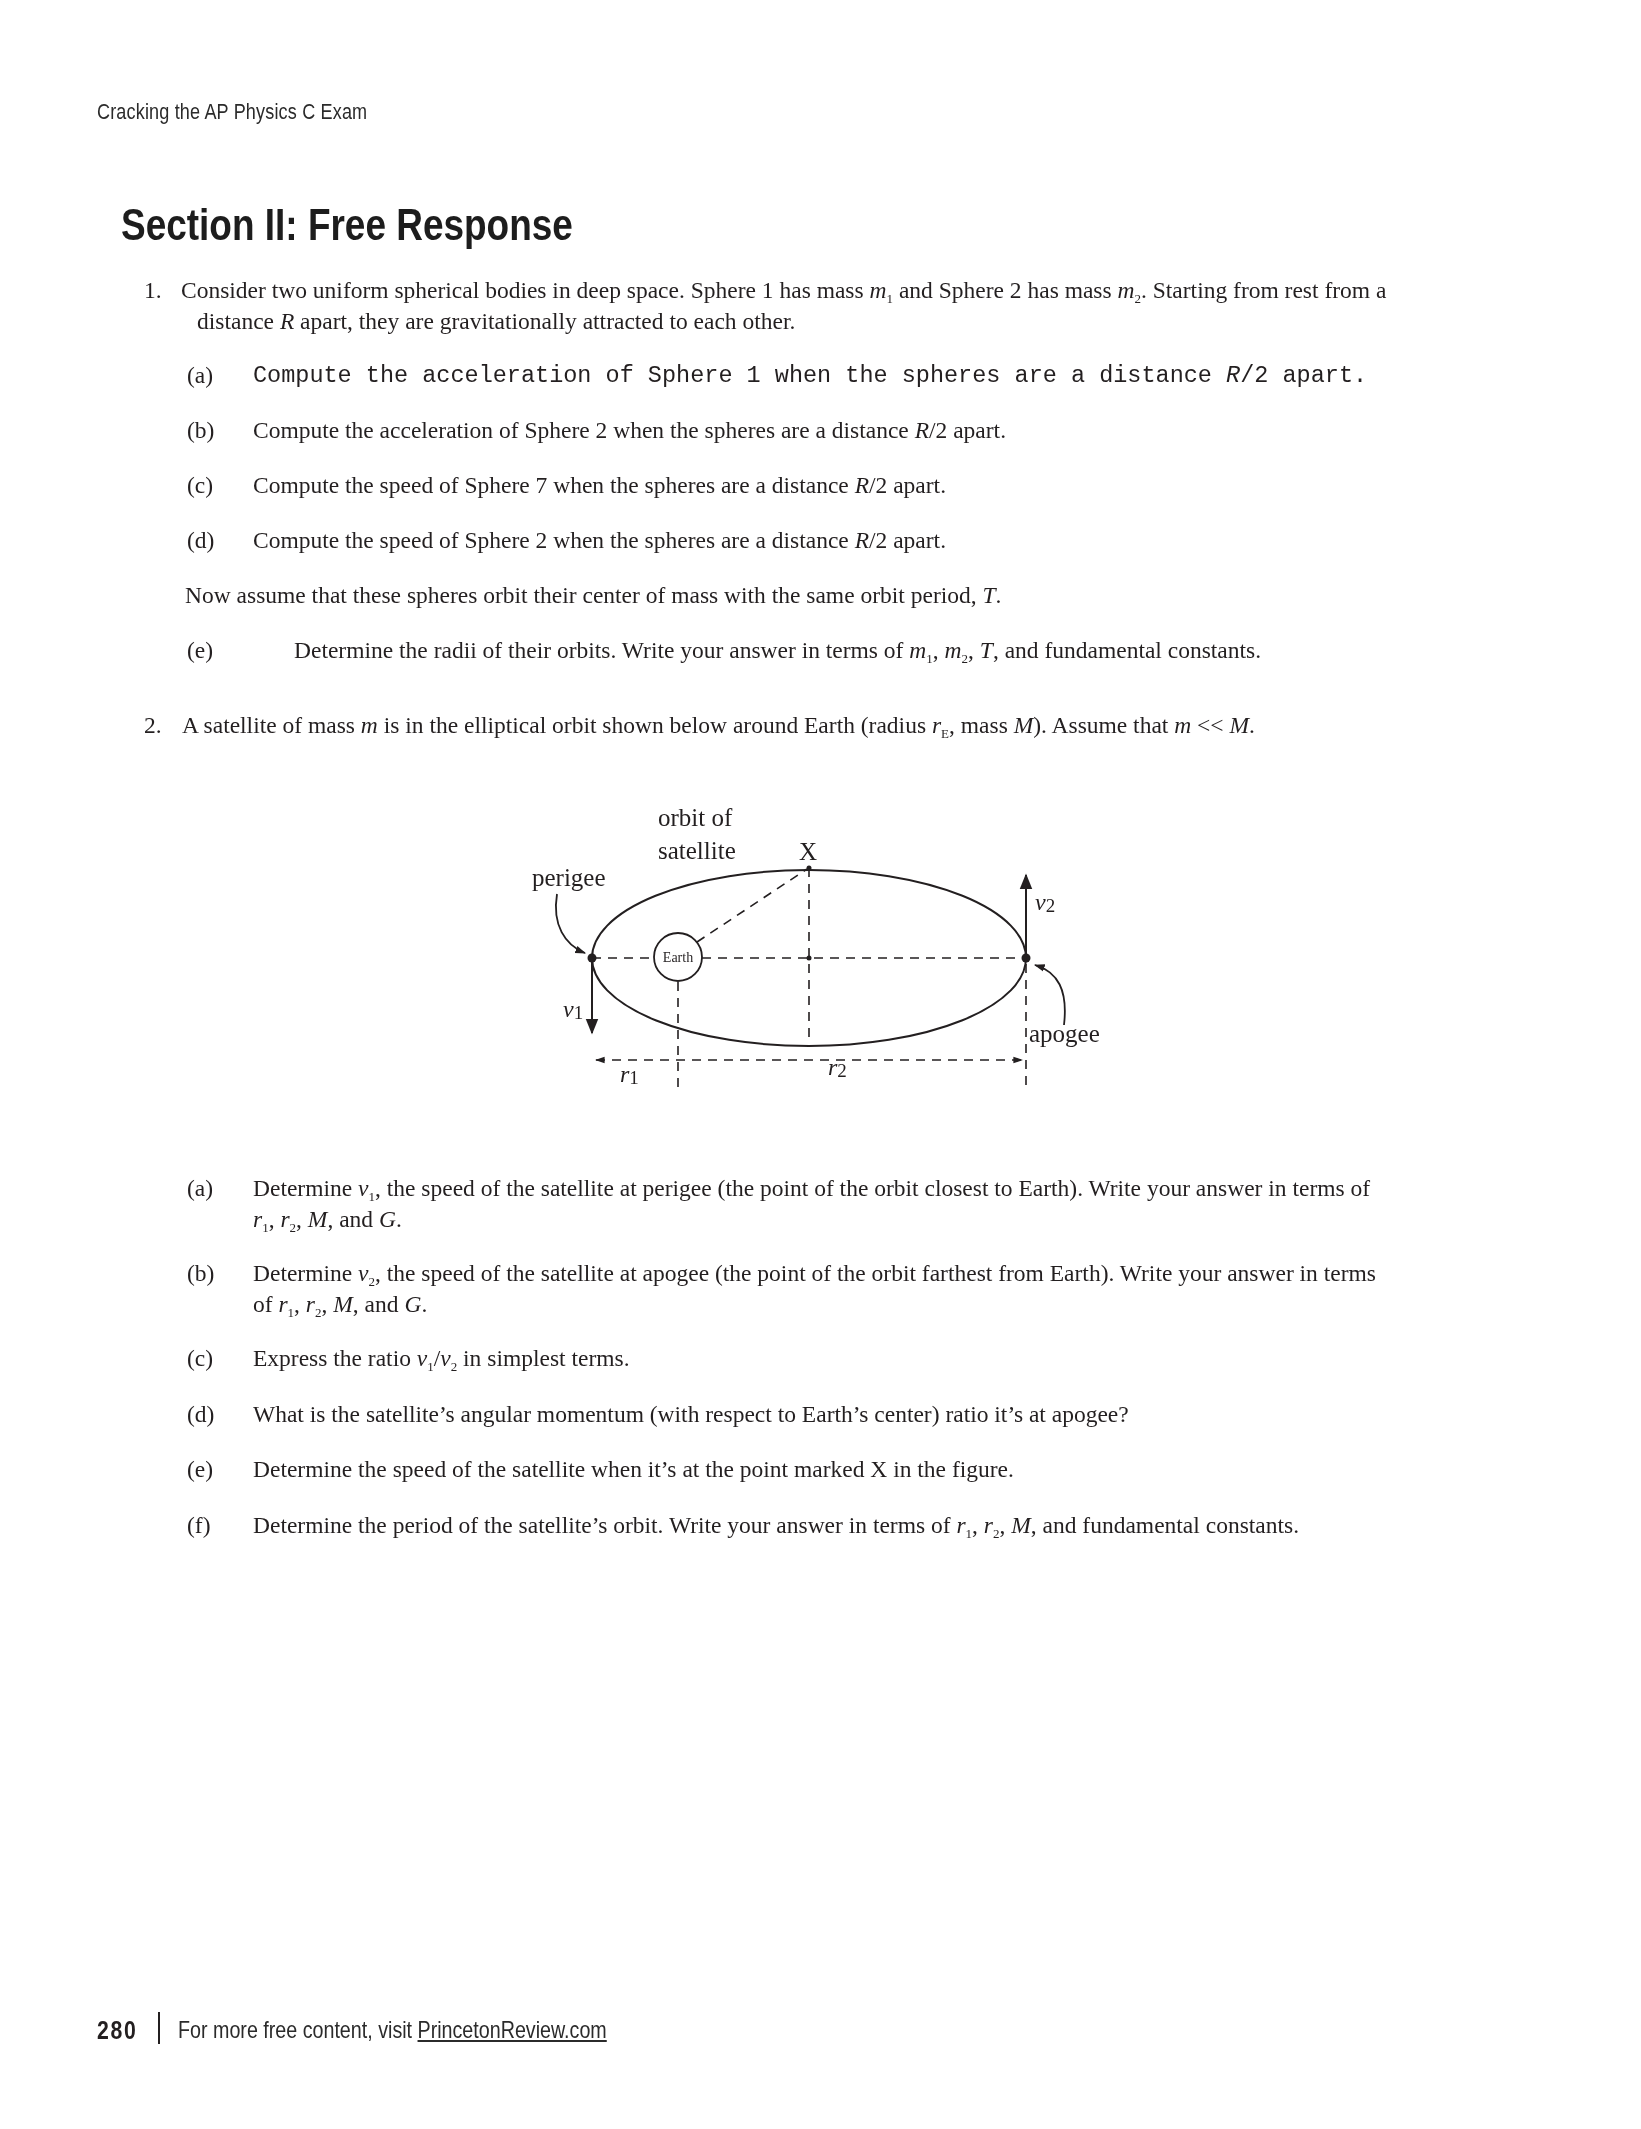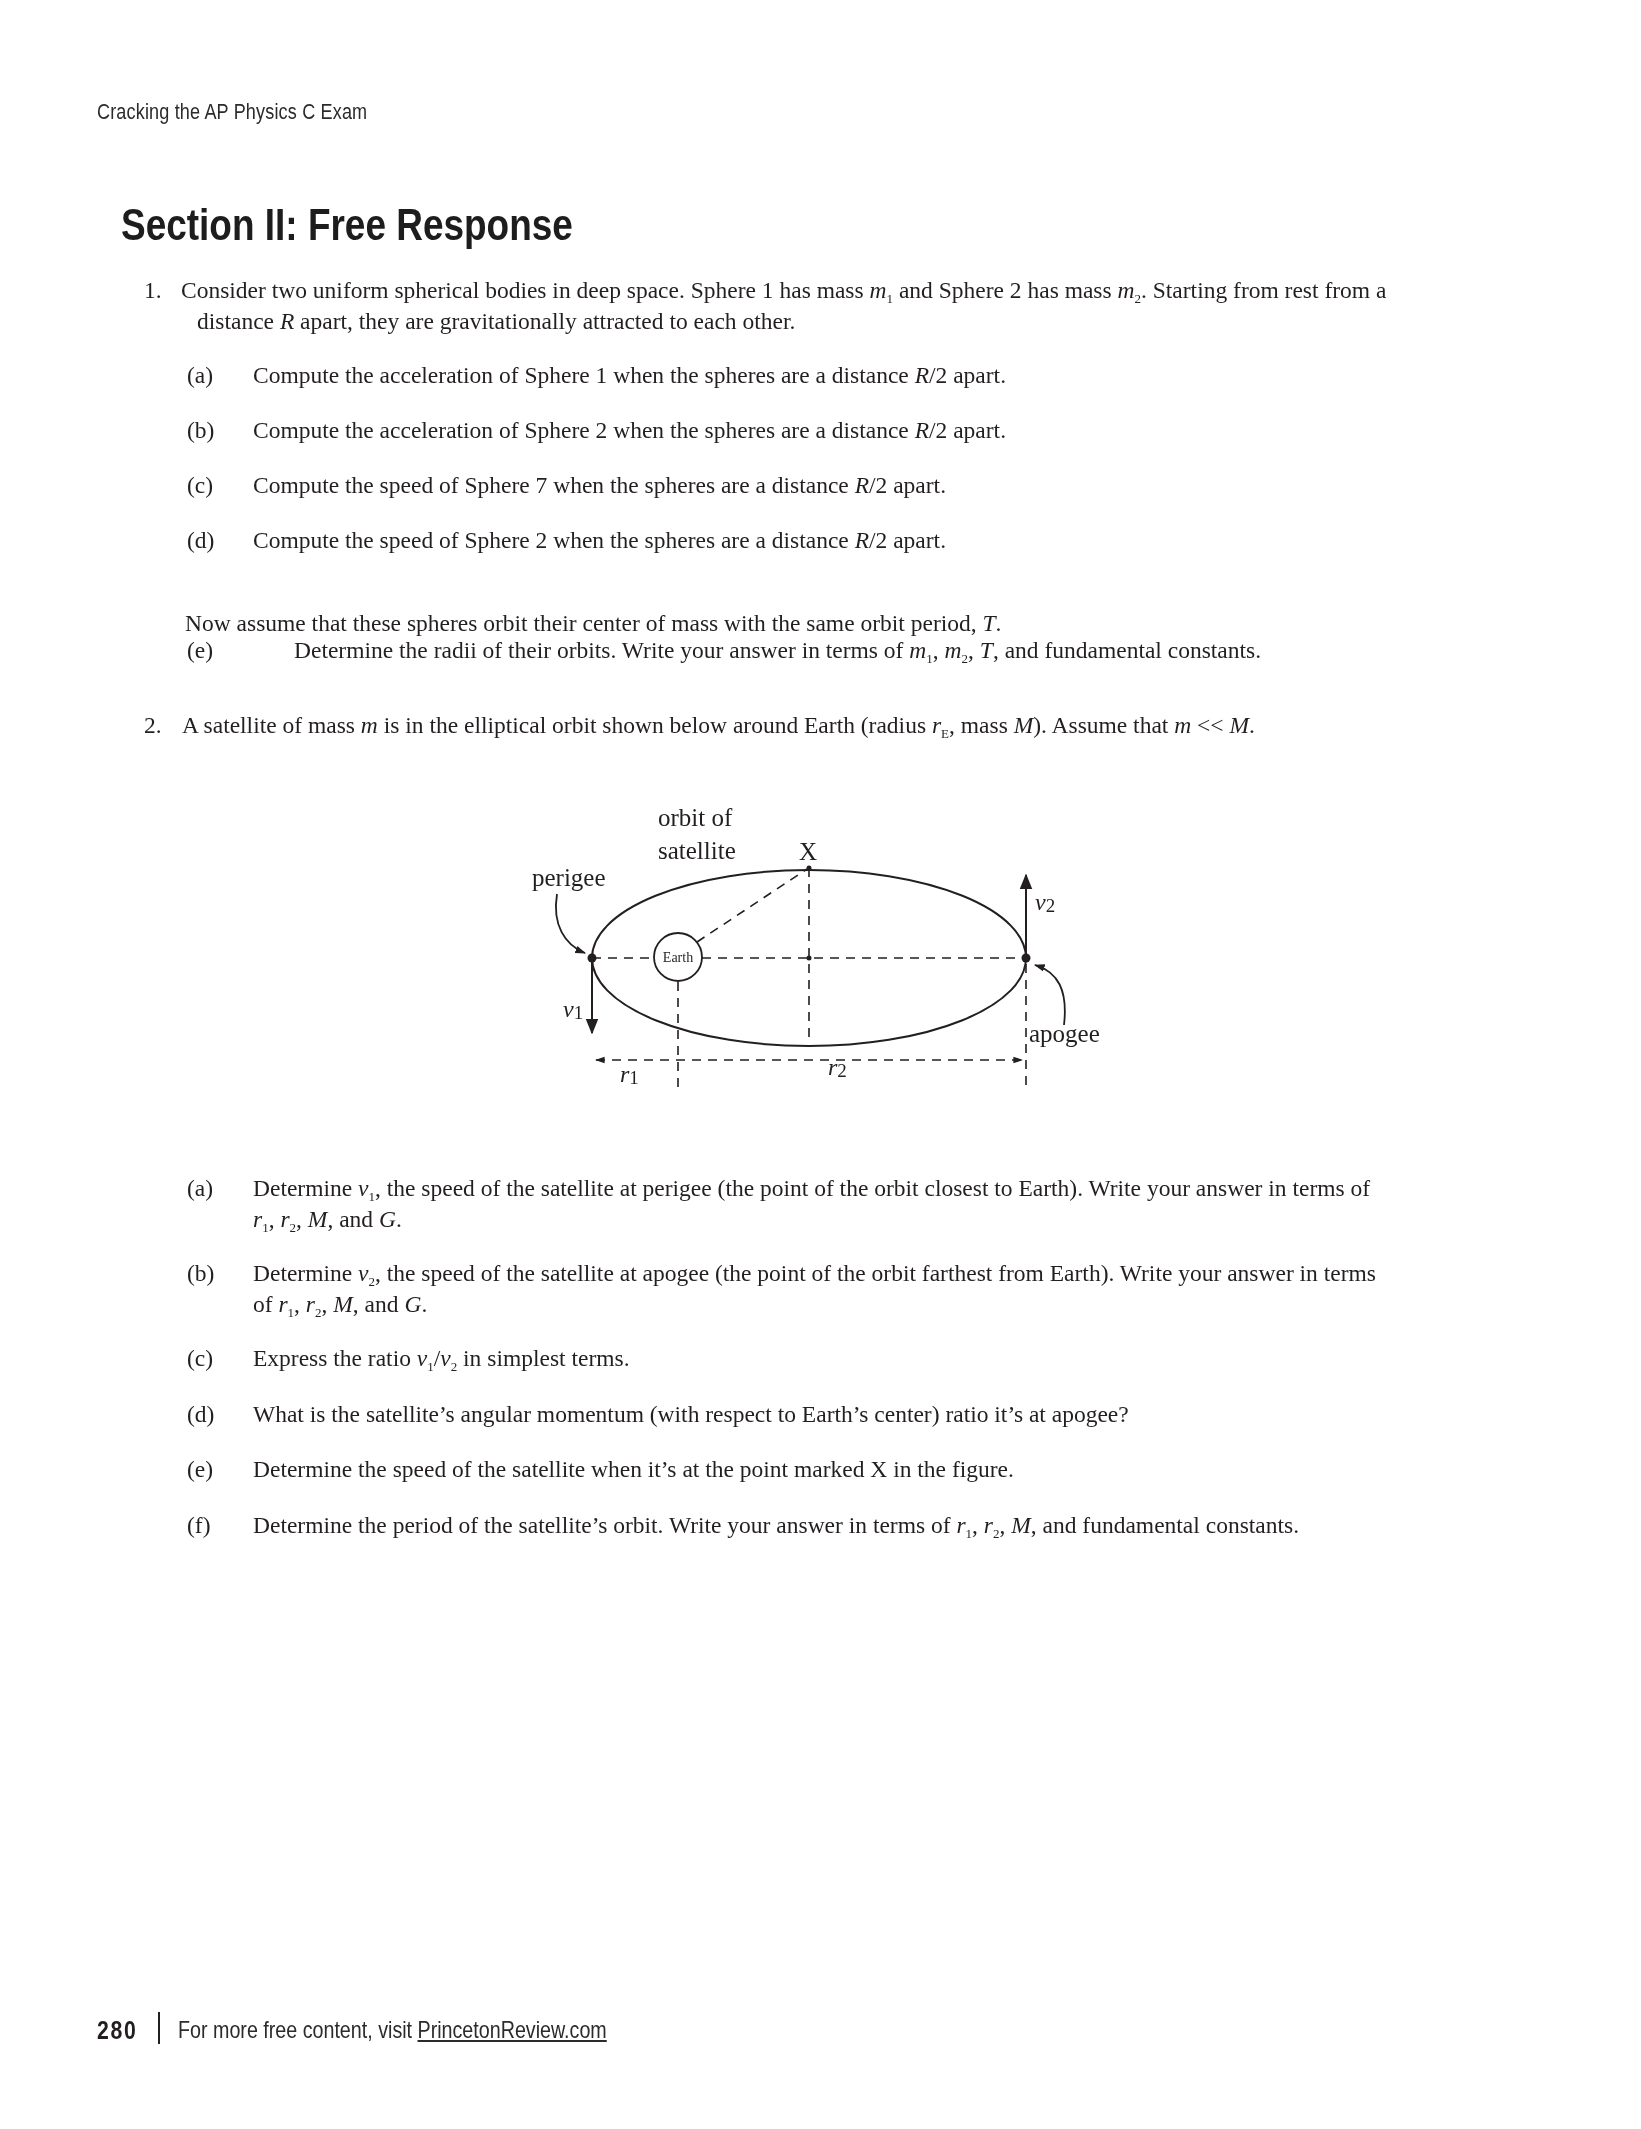--- a/index.html
+++ b/index.html
@@ -26,35 +26,35 @@
 <div class="abs sans running-head">Cracking the AP Physics C Exam</div>
 <div class="abs sans title">Section II: Free Response</div>
 
 <div class="serif q">
   <span class="abs" style="left:144px; top:275px;">1.</span>
   <div class="abs" style="left:181px; top:275px;"><span>Consider two uniform spherical bodies in deep space. Sphere 1 has mass </span><i>m</i><sub>1</sub><span> and Sphere 2 has mass </span><i>m</i><sub>2</sub><span>. Starting from rest from a</span></div>
   <div class="abs" style="left:197px; top:306px;"><span>distance </span><i>R</i><span> apart, they are gravitationally attracted to each other.</span></div>
 
   <div class="abs" style="left:0; top:360px;">
     <span class="part-label">(a)</span>
-    <span class="part-text" style="white-space:nowrap;"><span>Compute the acceleration of Sphere 1 when the spheres are a distance </span><i>R</i><span>/2 apart.</span></span>
+    <span class="part-text" style="white-space:nowrap;font-family:Liberation Mono, monospace;"><span>Compute the acceleration of Sphere 1 when the spheres are a distance </span><i>R</i><span>/2 apart.</span></span>
   </div>
   <div class="abs" style="left:0; top:415px;">
     <span class="part-label">(b)</span>
     <span class="part-text" style="white-space:nowrap;"><span>Compute the acceleration of Sphere 2 when the spheres are a distance </span><i>R</i><span>/2 apart.</span></span>
   </div>
   <div class="abs" style="left:0; top:470px;">
     <span class="part-label">(c)</span>
     <span class="part-text" style="white-space:nowrap;"><span>Compute the speed of Sphere 7 when the spheres are a distance </span><i>R</i><span>/2 apart.</span></span>
   </div>
   <div class="abs" style="left:0; top:525px;">
     <span class="part-label">(d)</span>
     <span class="part-text" style="white-space:nowrap;"><span>Compute the speed of Sphere 2 when the spheres are a distance </span><i>R</i><span>/2 apart.</span></span>
   </div>
-  <div class="abs" style="left:185px; top:580px;margin-top:28px;"><span>Now assume that these spheres orbit their center of mass with the same orbit period, </span><i>T</i><span>.</span></div>
+  <div class="abs" style="left:185px; top:580px;"><span>Now assume that these spheres orbit their center of mass with the same orbit period, </span><i>T</i><span>.</span></div>
   <div class="abs" style="left:0; top:635px;">
     <span class="part-label">(e)</span>
     <span class="part-text" style="white-space:nowrap;margin-left:41px;"><span>Determine the radii of their orbits. Write your answer in terms of </span><i>m</i><sub>1</sub>, <i>m</i><sub>2</sub>, <i>T</i><span>, and fundamental constants.</span></span>
   </div>
 </div>
 
 <div class="serif q">
   <span class="abs" style="left:144px; top:710px;">2.</span>
   <div class="abs" style="left:182px; top:710px;text-align:right;"><span>A satellite of mass </span><i>m</i><span> is in the elliptical orbit shown below around Earth (radius </span><i>r</i><sub>E</sub><span>, mass </span><i>M</i><span>). Assume that </span><i>m</i><span> &lt;&lt; </span><i>M</i><span>.</span></div>
 </div>

